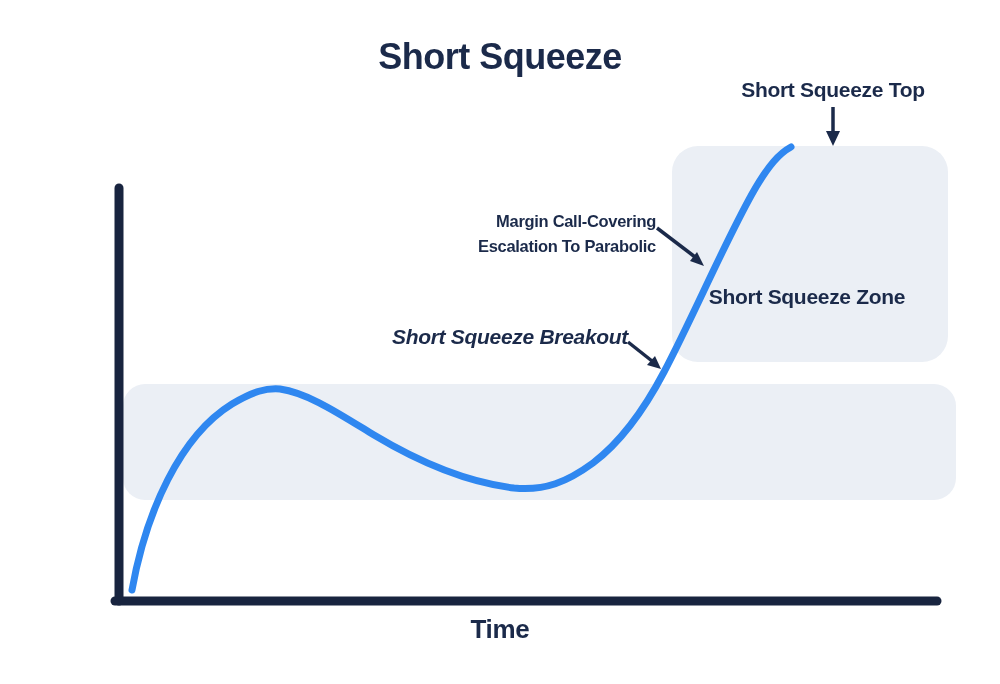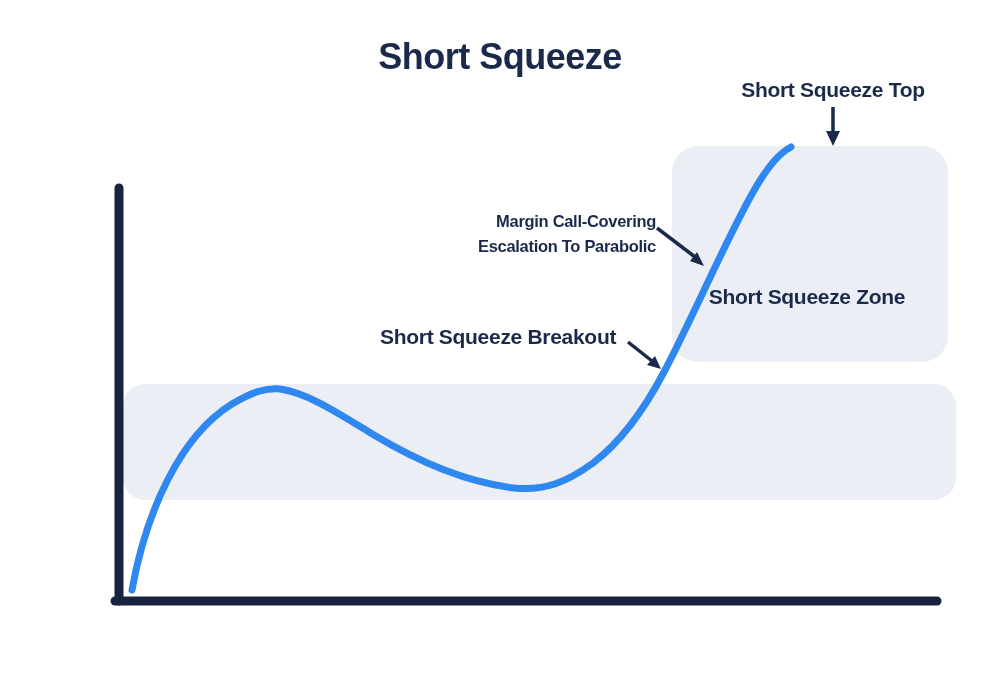--- a/index.html
+++ b/index.html
@@ -15,21 +15,21 @@
   .zone{
     background:#ebeff5;border-radius:24px;
   }
   .zone-ss{left:672px;top:146px;width:276px;height:216px;border-radius:26px;}
   .zone-nt{left:123px;top:384px;width:833px;height:116px;border-radius:22px;}
   .zone-label{font-size:21px;letter-spacing:-0.3px;text-align:center;}
   .lbl-ss{left:682px;top:243px;width:250px;margin-top:42px;}
   .lbl-nt{left:707px;top:429px;width:250px;}
   .anno{font-size:21px;letter-spacing:-0.3px;}
   .anno-top{left:708px;top:78px;width:250px;text-align:center;}
-  .anno-breakout{left:380px;top:325px;width:260px;text-align:left;}
+  .anno-breakout{left:380px;top:325px;width:260px;text-align:center;font-style:italic;}
   .anno-margin{left:410px;top:209px;width:246px;text-align:right;font-size:16.5px;line-height:25px;}
   .axis-label{font-size:26px;letter-spacing:-0.3px;}
   .lbl-price{left:25px;top:364px;width:90px;text-align:center;}
   .lbl-time{left:450px;top:614px;width:100px;text-align:center;}
   svg.overlay{position:absolute;left:0;top:0;width:1000px;height:684px;}
 </style>
 </head>
 <body>
 
 <div class="stage">
@@ -78,14 +78,15 @@
   </div>
 
   <div class="abs anno anno-top">Short Squeeze Top</div>
 
   <div class="abs anno anno-breakout">Short Squeeze Breakout</div>
 
   <div class="abs zone-label lbl-ss">Short Squeeze Zone</div>
 
 
 
+  <div class="abs axis-label lbl-time">Time</div>
 
 </div>
 
 </body></html>

